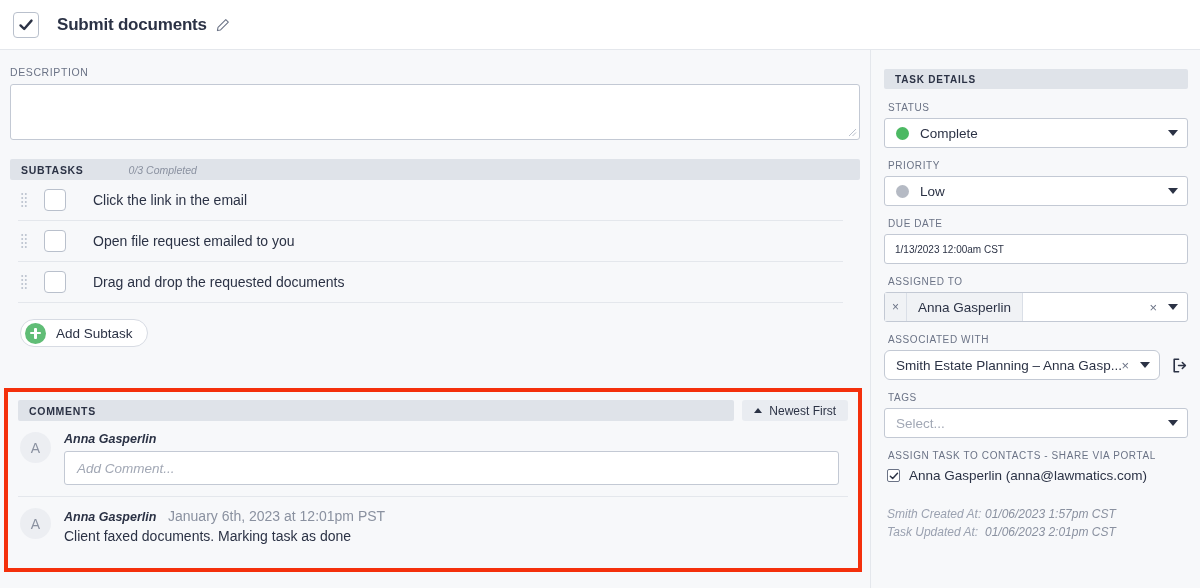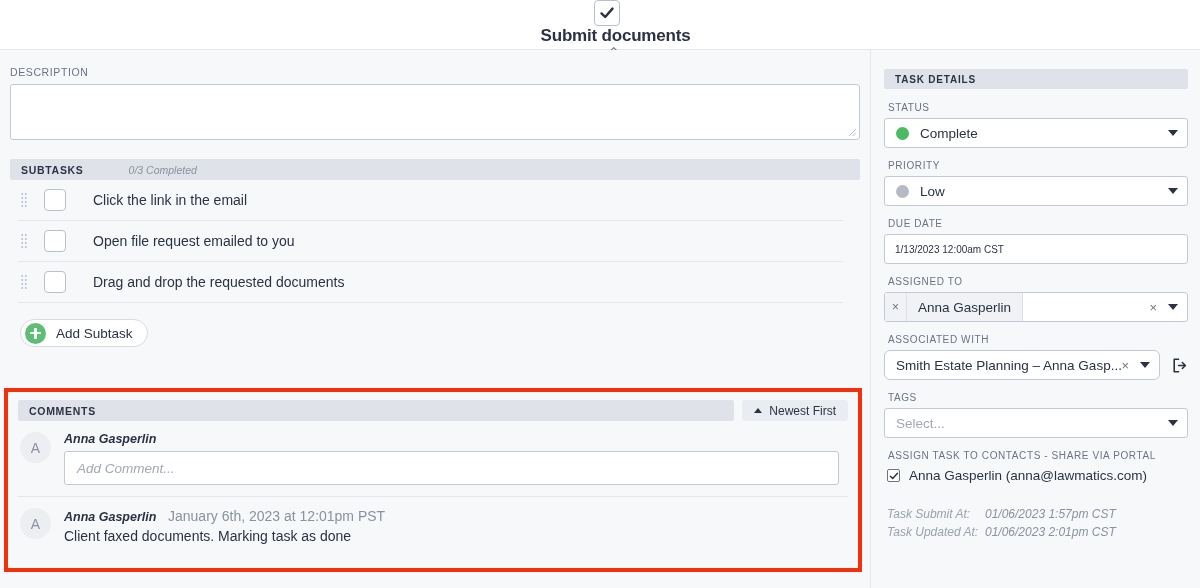--- a/index.html
+++ b/index.html
@@ -17,21 +17,20 @@
   .app { position: relative; width: 1200px; height: 588px; }
 
   
   .topbar {
     position: absolute; top: 0; left: 0;
     width: 1200px; height: 50px;
     background: #ffffff;
     border-bottom: 1px solid #e4e7ec;
     display: flex; align-items: center;
     padding-left: 13px;
-    flex-direction: column;
   }
   .task-check {
     width: 26px; height: 26px;
     border: 1px solid #b9c0cc;
     border-radius: 4px;
     background: #fff;
     display: flex; align-items: center; justify-content: center;
     flex: 0 0 auto;
     cursor: pointer;
   }
@@ -537,21 +536,21 @@
     <div class="portal-row">
       <span class="mini-check">
         <svg width="10" height="10" viewBox="0 0 12 12">
           <path d="M1.6 6.2 L4.4 9 L10.2 2.6" stroke="#2b3245" stroke-width="1.7" fill="none" stroke-linecap="round" stroke-linejoin="round"></path>
         </svg>
       </span>
       <span class="portal-label">Anna Gasperlin (anna@lawmatics.com)</span>
     </div>
 
     <div class="meta-row meta-first">
-      <span class="k">Task Submit At:</span>
+      <span class="k">Smith Created At:</span>
       <span class="v">01/06/2023 1:57pm CST</span>
     </div>
     <div class="meta-row meta-second">
       <span class="k">Task Updated At:</span>
       <span class="v">01/06/2023 2:01pm CST</span>
     </div>
   </div>
 </div>
 
 </body></html>

